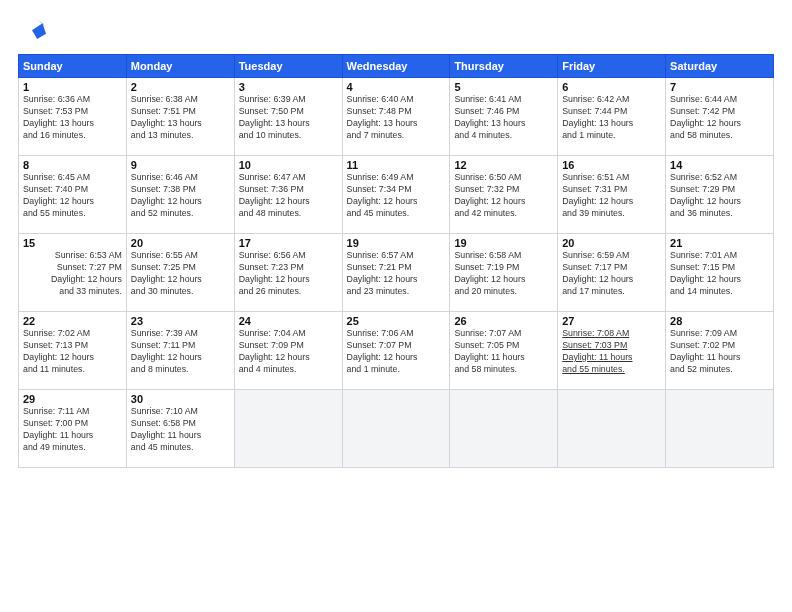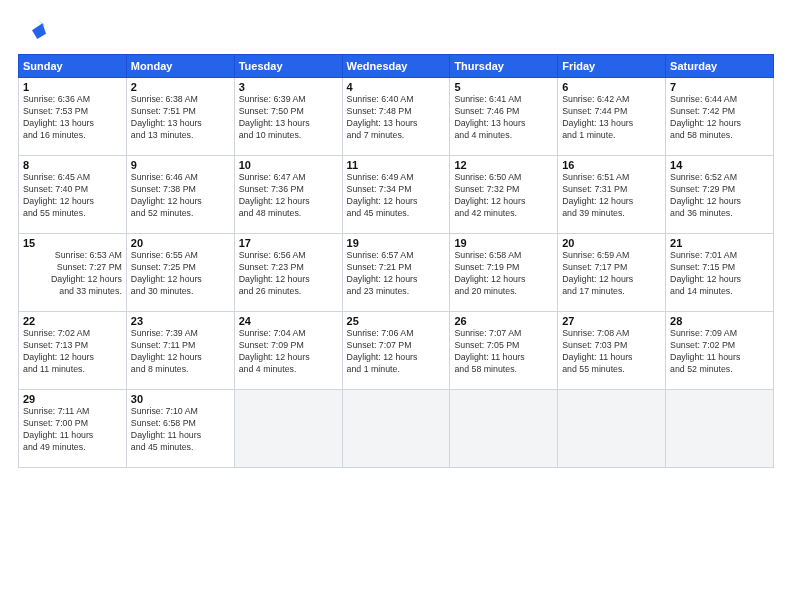--- a/index.html
+++ b/index.html
@@ -313,21 +313,21 @@
           </td>
           <td>
             <span class="day-num">26</span>
             <div class="day-info" style="white-space: pre-line;">Sunrise: 7:07 AM
 Sunset: 7:05 PM
 Daylight: 11 hours
 and 58 minutes.</div>
           </td>
           <td>
             <span class="day-num">27</span>
-            <div class="day-info" style="white-space: pre-line;">Sunrise: 7:08 AM
+            <div class="day-info" style="white-space: pre-line; text-decoration: underline;">Sunrise: 7:08 AM
 Sunset: 7:03 PM
 Daylight: 11 hours
 and 55 minutes.</div>
           </td>
           <td>
             <span class="day-num">28</span>
             <div class="day-info" style="white-space: pre-line;">Sunrise: 7:09 AM
 Sunset: 7:02 PM
 Daylight: 11 hours
 and 52 minutes.</div>

